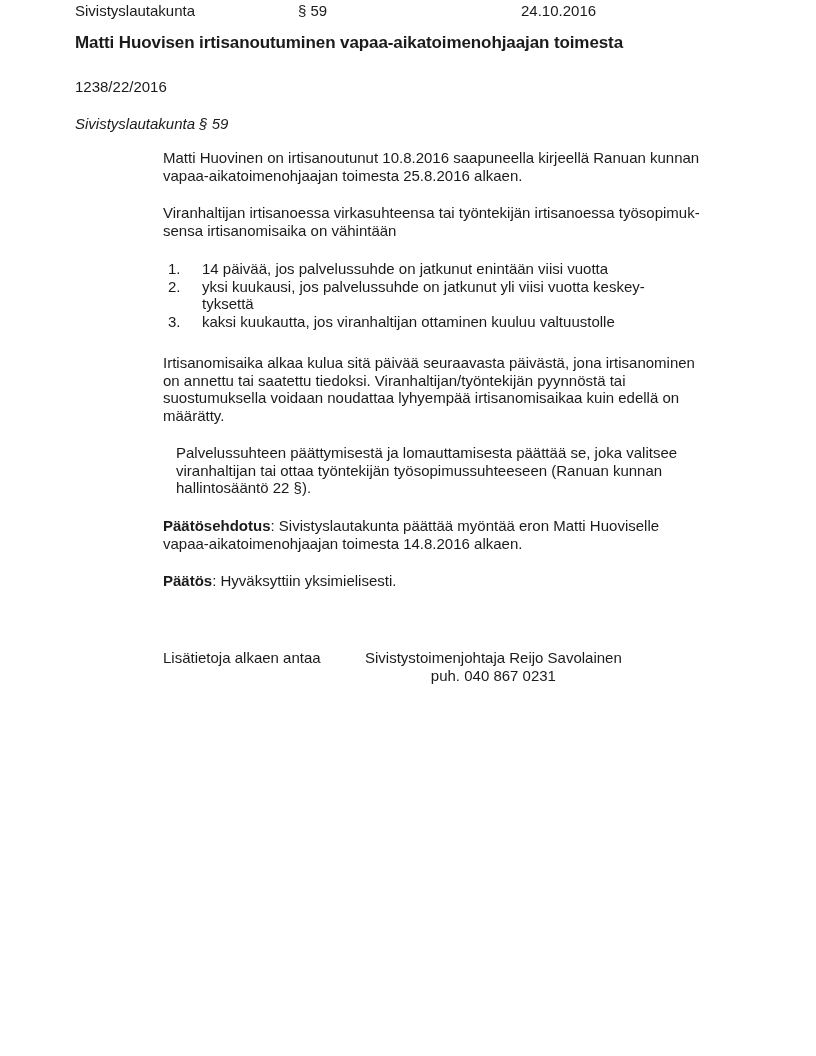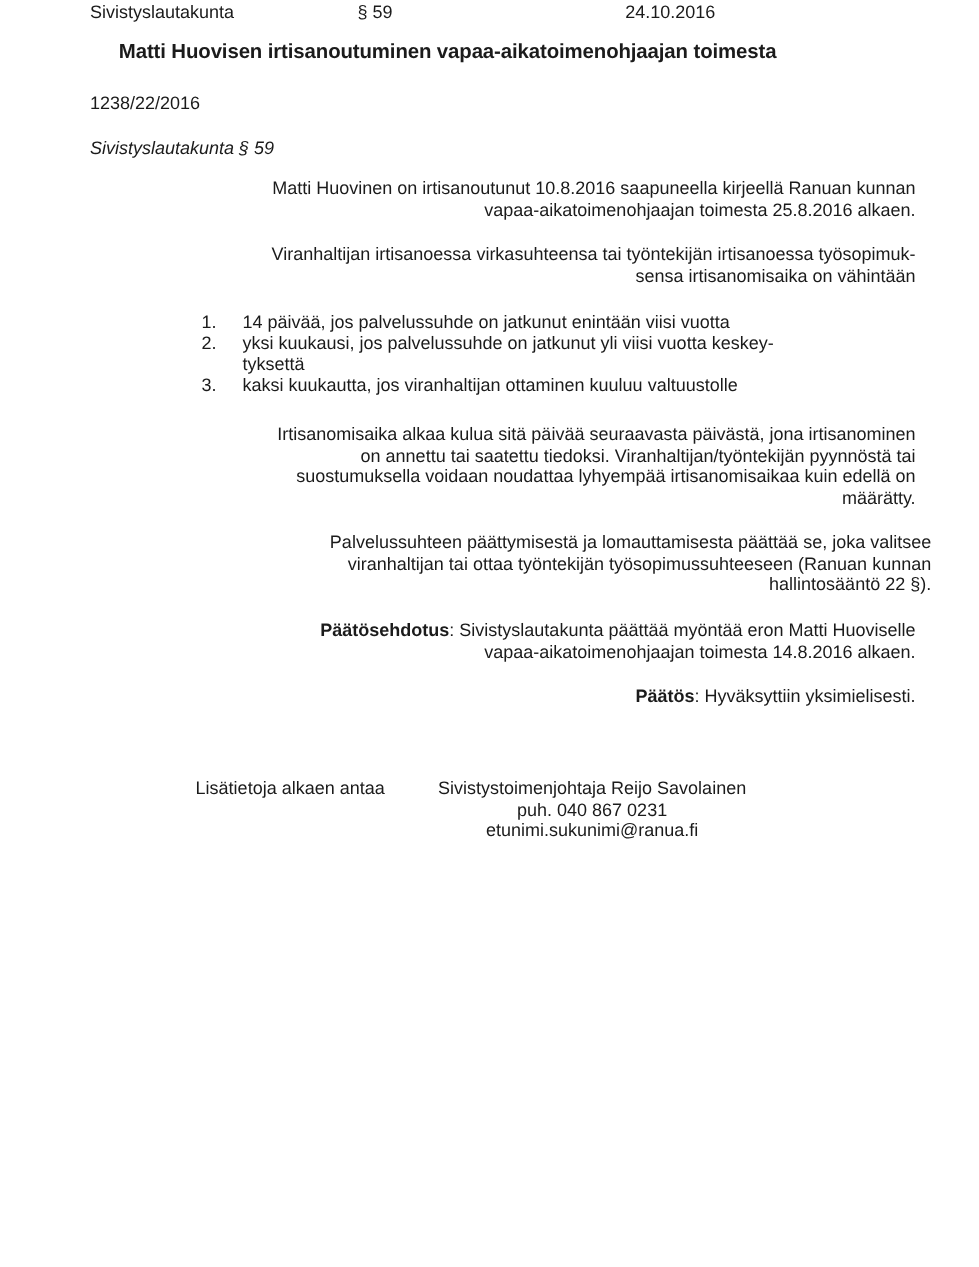--- a/index.html
+++ b/index.html
@@ -15,40 +15,40 @@
     overflow: hidden;
   }
   .abs { position: absolute; }
   .pre { white-space: pre-line; }
   .doc-title {
     font-weight: bold;
     font-size: 17px;
     line-height: 20px;
     letter-spacing: -0.1px;
   }
-  .body-block { width: 600px; text-align: right; }
+  .body-block { width: 600px; }
   .list { width: 600px; }
   .list-item { display: flex; }
   .list-num { flex: 0 0 34px; width: 34px; }
   .list-text { flex: 1 1 auto; }
   .decision-label {
     font-weight: bold;
   }
   .contact-values div { white-space: nowrap; }
 </style>
 </head>
 <body>
 
 <div class="doc">
 
   <div class="abs" style="top:2px; left:75px;">Sivistyslautakunta</div>
   <div class="abs" style="top:2px; left:298px;text-align:right;">§ 59</div>
   <div class="abs" style="top:2px; left:521px;">24.10.2016</div>
 
-  <div class="abs doc-title" style="top:33px; left:75px; width:680px;margin-left:24px;">Matti Huovisen irtisanoutuminen vapaa-aikatoimenohjaajan toimesta</div>
+  <div class="abs doc-title" style="top:33px; left:75px; width:680px;">Matti Huovisen irtisanoutuminen vapaa-aikatoimenohjaajan toimesta</div>
 
   <div class="abs" style="top:78px; left:75px;">1238/22/2016</div>
 
   <div class="abs" style="top:115px; left:75px;font-style:italic;">Sivistyslautakunta § 59</div>
 
   <div class="abs body-block pre" style="top:149px; left:163px;">Matti Huovinen on irtisanoutunut 10.8.2016 saapuneella kirjeellä Ranuan kunnan
 vapaa-aikatoimenohjaajan toimesta 25.8.2016 alkaen.</div>
 
   <div class="abs body-block pre" style="top:204px; left:163px;">Viranhaltijan irtisanoessa virkasuhteensa tai työntekijän irtisanoessa työsopimuk-
 sensa irtisanomisaika on vähintään</div>
@@ -84,16 +84,15 @@
   </div>
 
   <div class="abs body-block" style="top:572px; left:163px;">
     <span class="decision-label">Päätös</span><span class="pre">: Hyväksyttiin yksimielisesti.</span>
   </div>
 
   <div class="abs" style="top:649px; left:163px;">Lisätietoja alkaen antaa</div>
   <div class="abs contact-values" style="top:649px; left:365px;text-align:center;">
     <div>Sivistystoimenjohtaja Reijo Savolainen</div>
     <div>puh. 040 867 0231</div>
-    <div>etunimi.sukunimi@ranua.fi</div>
   </div>
 
 </div>
 
 </body></html>

